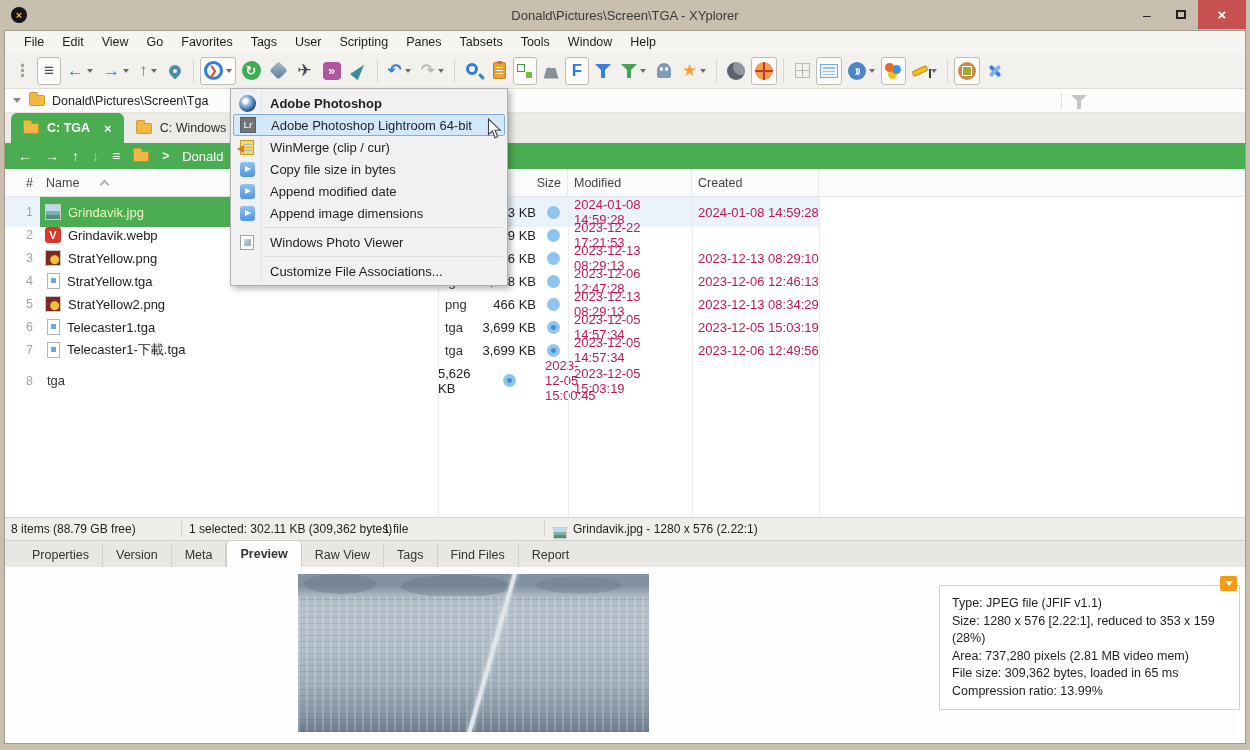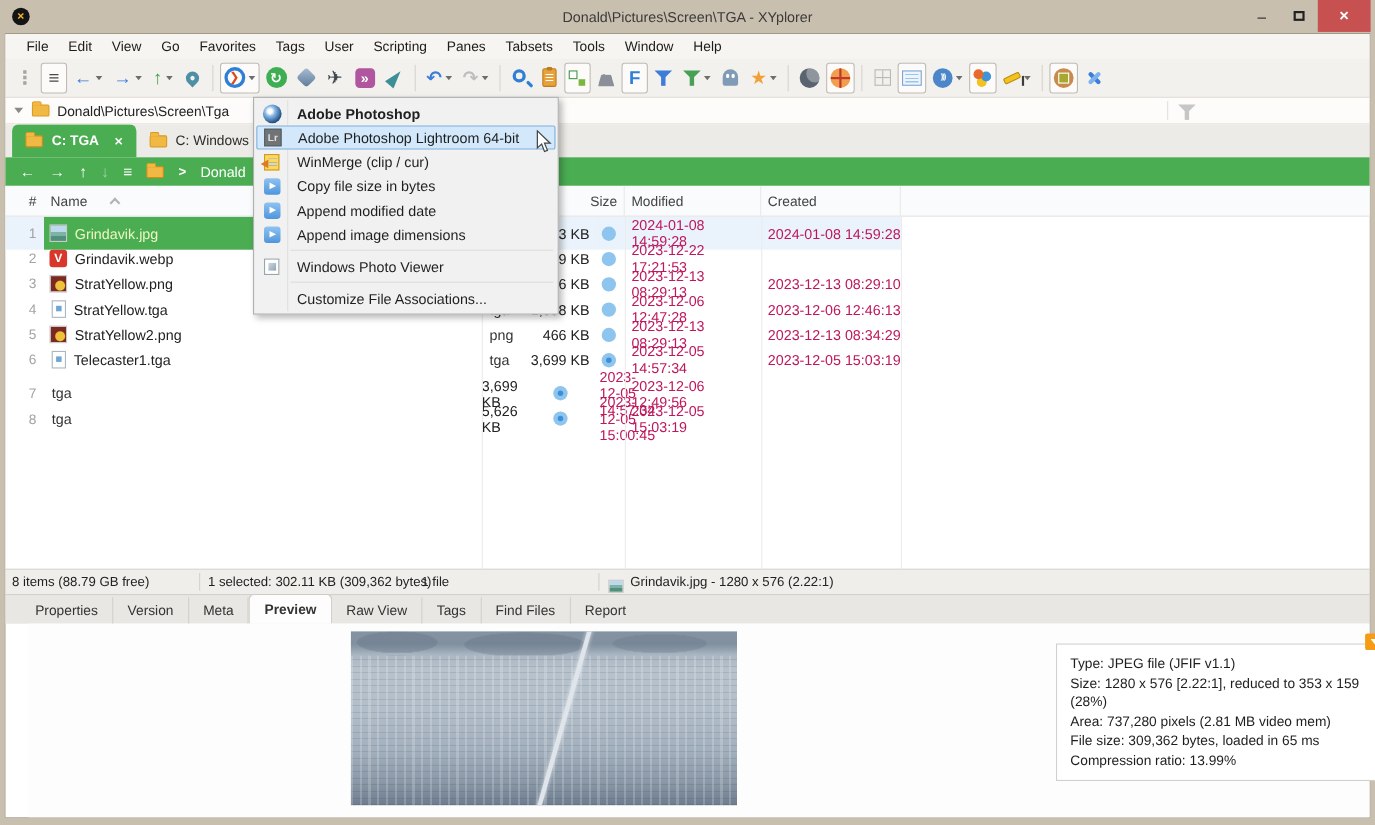--- a/index.html
+++ b/index.html
@@ -170,21 +170,21 @@
 
   
   .btabs { height:27px; background:#e9e7e3; border-top:1px solid #d3d1cd; display:flex;
     align-items:flex-end; padding-left:14px; font-size:12.5px; color:#333; }
   .btab { height:24px; display:flex; align-items:center; padding:0 13px; border-right:1px solid #d2d0cb; }
   .btab:last-child { border-right:none; }
   .btab.active { height:27px; background:#fdfdfd; font-weight:bold; border:1px solid #cfccc7;
     border-bottom:none; border-radius:5px 5px 0 0; }
 
   
-  .panel { height:176px; background:#fdfdfd; position:relative;margin-left:21px; }
+  .panel { height:176px; background:#fdfdfd; position:relative; }
   .preview-img { position:absolute; left:293px; top:7px; width:351px; height:158px; overflow:hidden;
     background:linear-gradient(180deg,#97a5b2 0%,#8494a4 7%,#a9b5c1 13%,#b7c2cc 22%,#b2bec9 45%,#a3b0bd 68%,#8b99a8 86%,#6e7d8e 100%); }
   .preview-img .mtn { position:absolute; left:0; top:0; width:100%; height:14%;
     background:radial-gradient(60px 16px at 12% 45%, #64748466 0 60%, transparent 62%),
                radial-gradient(90px 18px at 45% 55%, #5d6d7d55 0 60%, transparent 62%),
                radial-gradient(70px 14px at 80% 50%, #64748455 0 60%, transparent 62%),
                linear-gradient(180deg,#76869699,#9aa8b400); }
   .preview-img .tex { position:absolute; inset:14% 0 0 0; opacity:.55;
     background:repeating-linear-gradient(90deg, rgba(255,255,255,.35) 0 2px, transparent 2px 8px),
                repeating-linear-gradient(0deg, rgba(42,54,70,.22) 0 1px, transparent 1px 6px); }
@@ -510,20 +510,24 @@
           <div class="fc size">3,699 KB</div>
           <div class="fc lab">
             <span class="lc dot"></span>
           </div>
           <div class="fc mod">2023-12-05 14:57:34</div>
           <div class="fc crt">2023-12-05 15:03:19</div>
           <div class="fc fill"></div>
         </div>
         <div class="frow">
           <div class="fc num">7</div>
+          <div class="fc name">
+            <span class="fi fi-tga"></span>
+            <span>Telecaster1-下載.tga</span>
+          </div>
           <div class="fc ext">tga</div>
           <div class="fc size">3,699 KB</div>
           <div class="fc lab">
             <span class="lc dot"></span>
           </div>
           <div class="fc mod">2023-12-05 14:57:34</div>
           <div class="fc crt">2023-12-06 12:49:56</div>
           <div class="fc fill"></div>
         </div>
         <div class="frow">

